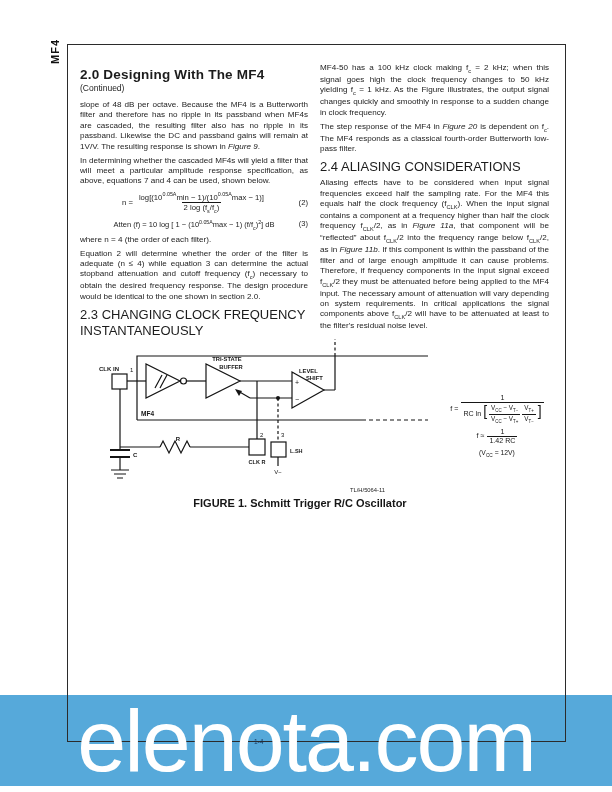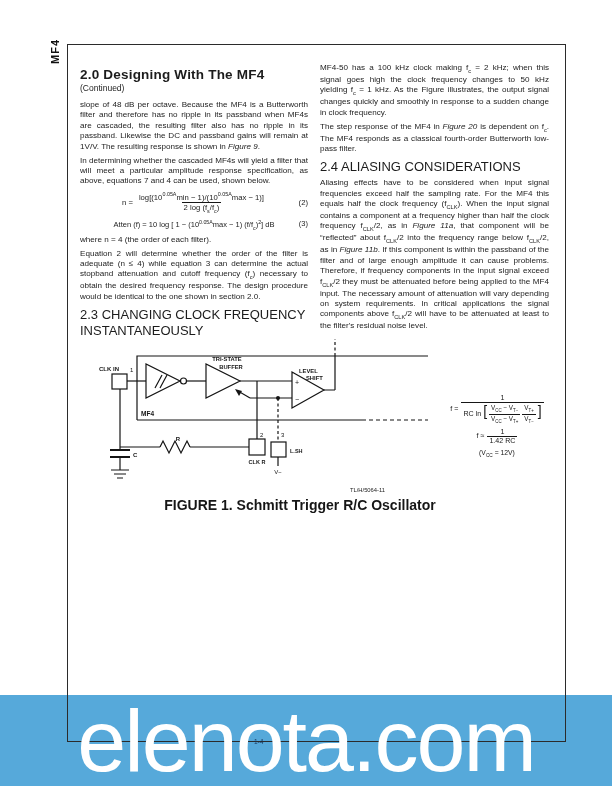--- a/index.html
+++ b/index.html
@@ -38,21 +38,21 @@
   
   .formula{left:422px;top:394px;width:150px;font-size:7.1px;color:#161616;}
   .f-row{display:flex;align-items:center;justify-content:center;gap:3px;margin-bottom:4px;}
   .mini{font-size:6.3px;}
   .bracket{font-size:14px;font-weight:300;}
   .note-row{text-align:center;font-size:6.8px;}
 
   
   .fig-code{left:275px;top:487px;width:110px;text-align:right;font-size:5.8px;color:#222;}
   .fig-caption{left:100px;top:497px;width:400px;text-align:center;
-               font-size:14px;font-weight:bold;color:#161616;}
+               font-size:11px;font-weight:bold;color:#161616;}
 
   
   .diagram{left:67px;top:330px;}
   .diagram text{font-family:"Liberation Sans",sans-serif;fill:#141414;}
 
   
   .banner{left:0;top:695px;width:612px;height:91px;z-index:3;}
   .banner-text{left:0;top:695px;width:612px;height:91px;z-index:6;
                display:flex;align-items:center;justify-content:center;
                color:#ffffff;font-size:88px;font-weight:400;letter-spacing:-2px;}

